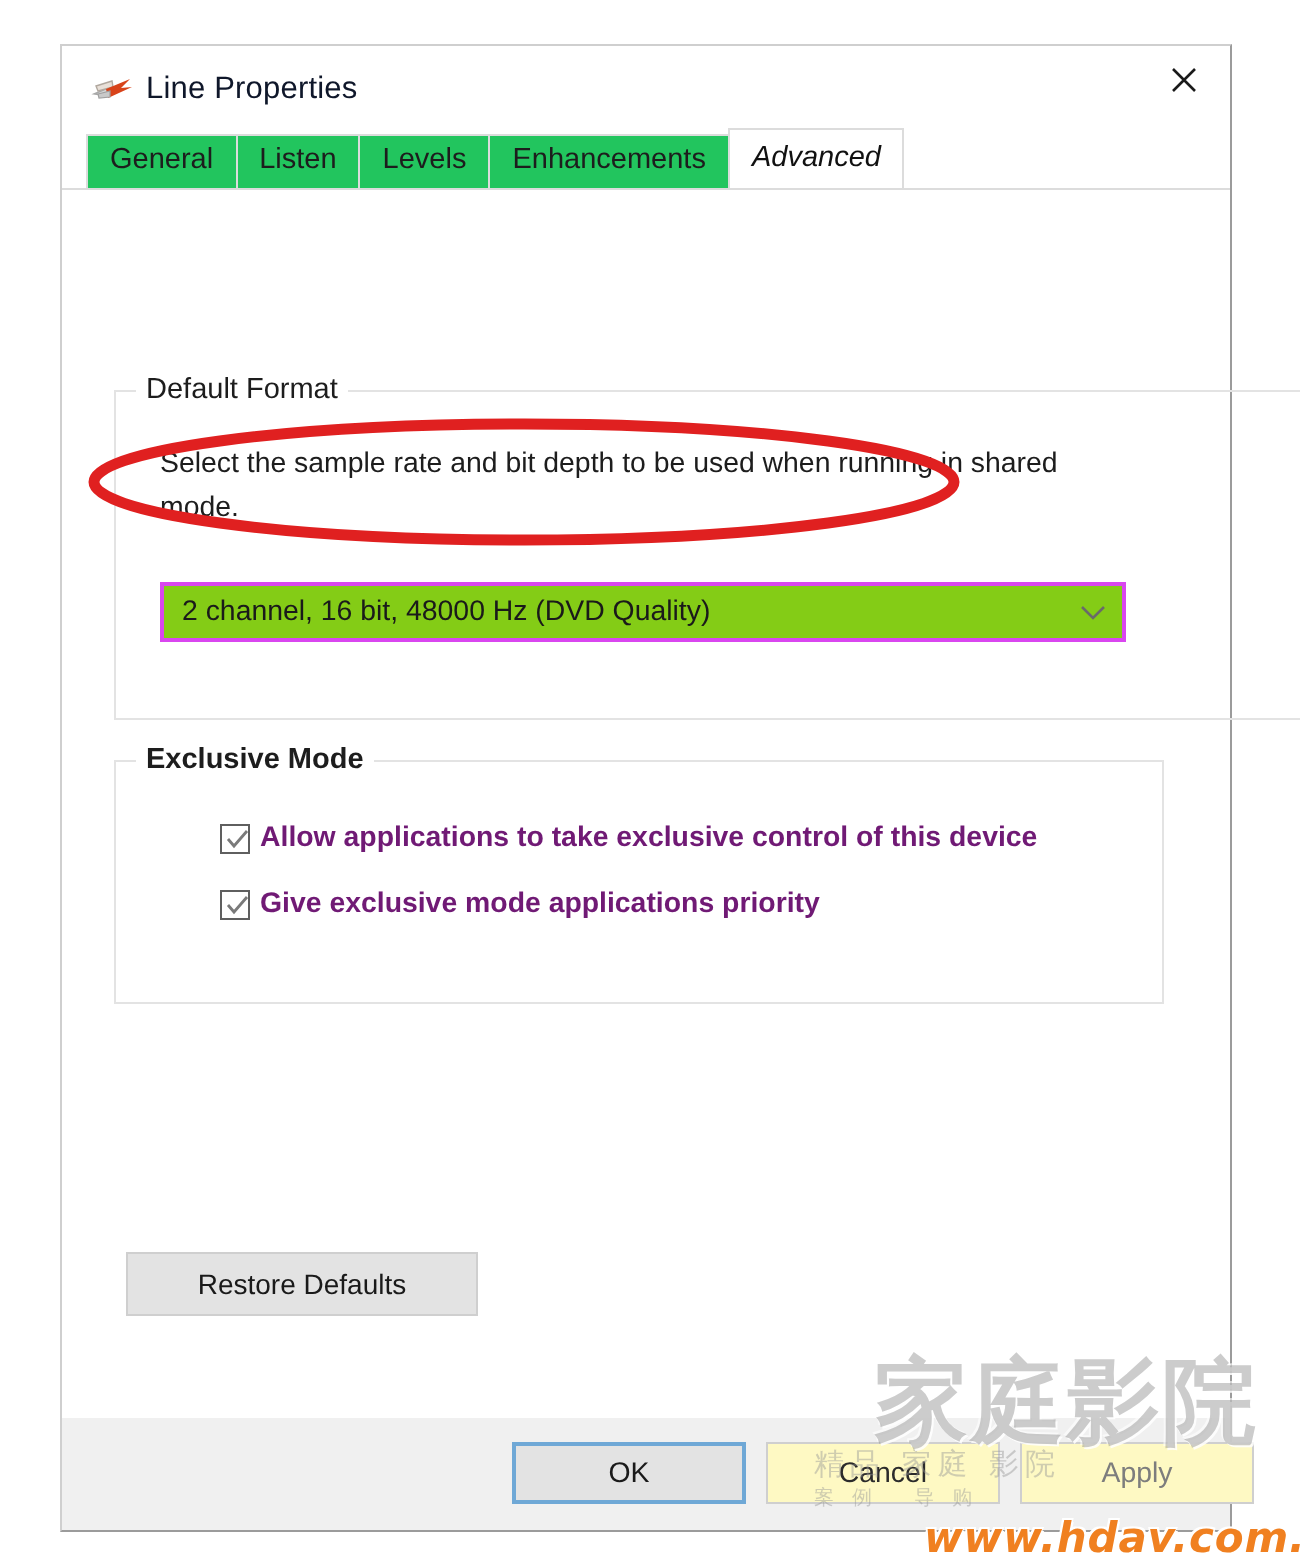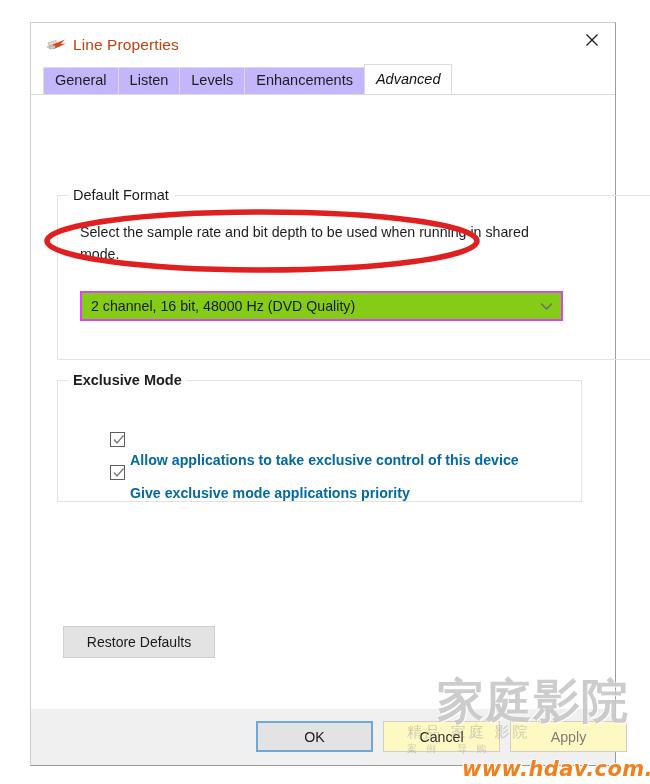--- a/index.html
+++ b/index.html
@@ -44,21 +44,21 @@
   #title-icon {
     margin-left: 14px;
     width: 24px;
     height: 20px;
     flex: 0 0 24px;
     position: relative;
   }
   #title-text {
     margin-left: 4px;
     font-size: 15.5px;
-    color: #c2410c;
+    color: #0f172a;
     letter-spacing: .1px;
     white-space: nowrap;
   }
   #close-btn {
     position: absolute;
     right: 0;
     top: 0;
     width: 46px;
     height: 34px;
     display: flex;
@@ -77,21 +77,21 @@
     display: flex;
     align-items: flex-end;
     padding-left: 12px;
     box-sizing: border-box;
   }
   .tab {
     font-size: 14.5px;
     color: #1d1d1d;
     padding: 3px 11px 4px 11px;
     line-height: 19px;
-    background: #c4b5fd;
+    background: #22c55e;
     border: 1px solid #dcdcdc;
     border-bottom: none;
     margin-right: -1px;
     position: relative;
     white-space: nowrap;
     cursor: default;
   }
   .tab.active {
     background: #ffffff;
     border-color: #dcdcdc;
@@ -186,32 +186,31 @@
     height: 15px;
     flex: 0 0 15px;
     border: 1px solid #5f5f5f;
     background: #ffffff;
     box-sizing: border-box;
     position: relative;
   }
   .checkbox svg { position:absolute; left:1px; top:0px; }
   .checklabel {
     font-size: 14.2px;
-    color: #0369a1;
+    color: #701a75;
     margin-left: 5px;
     white-space: nowrap;
-    margin-top: 41px;
   }
 
   
   #restore-defaults {
     position: absolute;
     left: 32px;
     top: 531px;
-    width: 152px;
+    width: 176px;
     height: 32px;
     background: #e3e3e3;
     border: 1px solid #cfcfcf;
     box-sizing: border-box;
     font-size: 14px;
     color: #1a1a1a;
     display: flex;
     align-items: center;
     justify-content: center;
     cursor: default;

